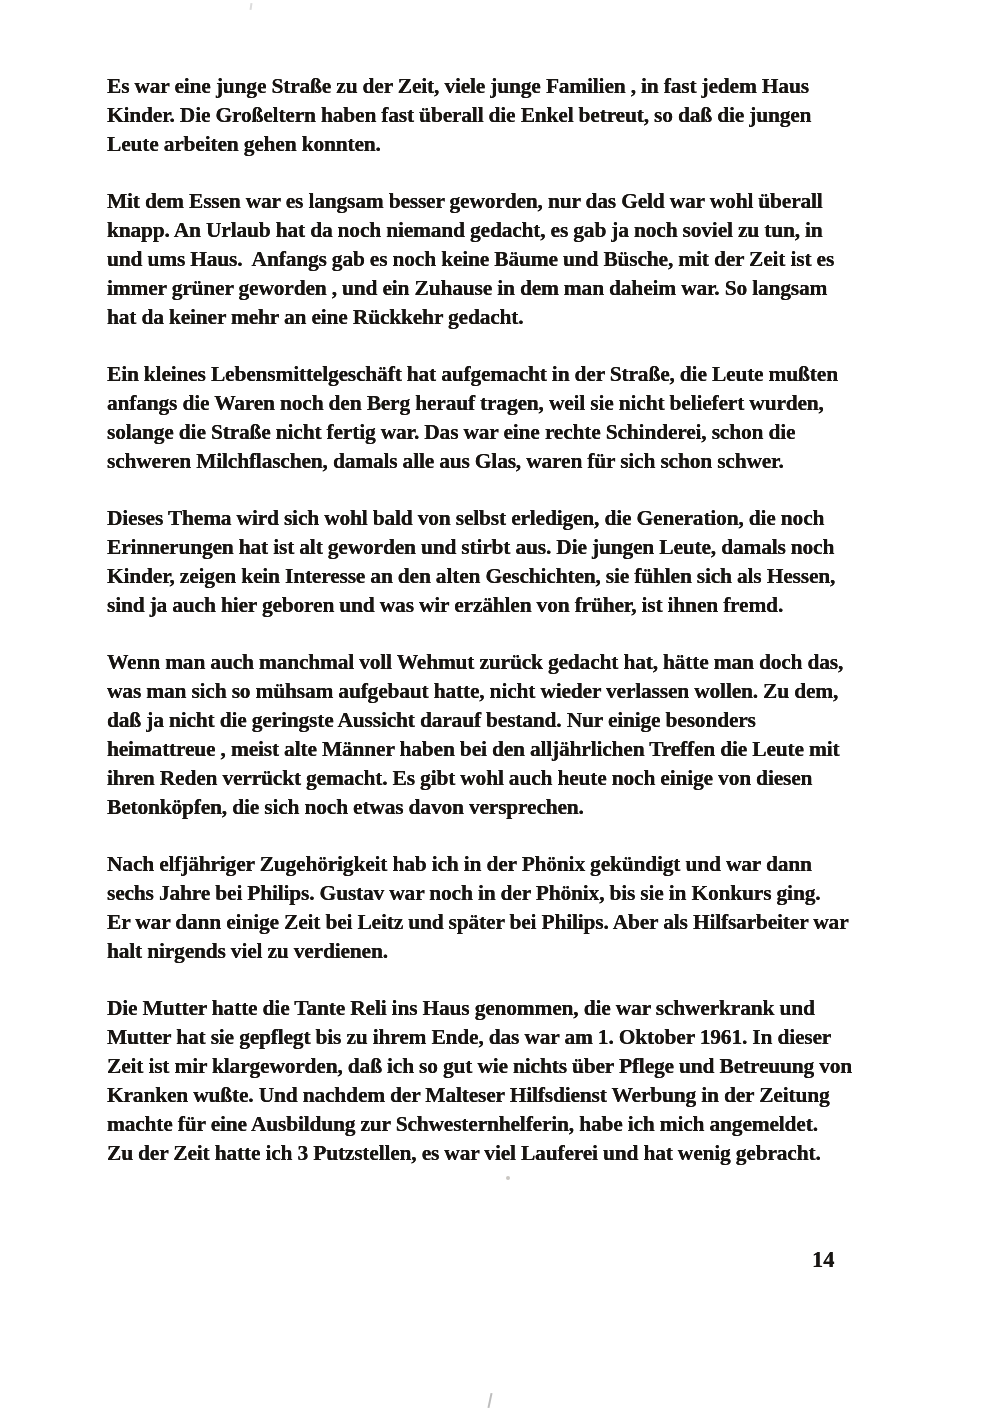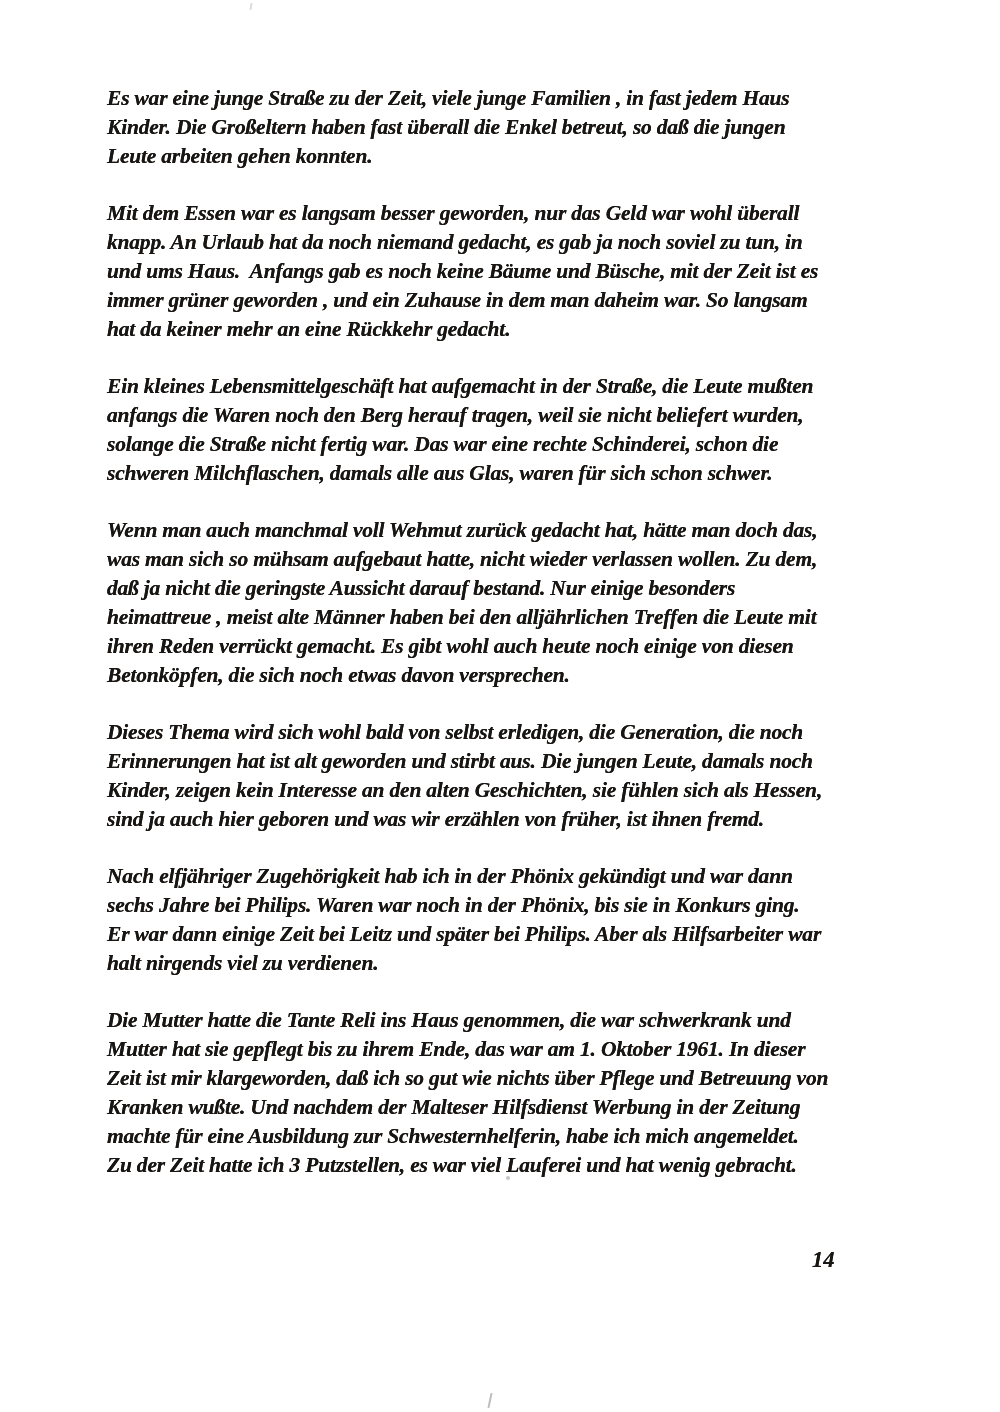--- a/index.html
+++ b/index.html
@@ -16,37 +16,35 @@
     overflow: hidden;
     font-family: "Liberation Serif", "DejaVu Serif", serif;
   }
   .text-block {
     position: absolute;
     left: 107px;
     top: 72px;
     width: 868px;
   }
   .para {
-    margin: 12px 0 28px 0;
+    margin: 0 0 28px 0;
     font-weight: bold;
-    font-style: italic;
     font-size: 21.5px;
     line-height: 29px;
     letter-spacing: -0.2px;
     color: var(--text-color, #181512);
     white-space: pre-wrap;
     
     text-shadow: 0 0 0.5px currentColor;
   }
   .page-number {
     position: absolute;
     left: 812px;
     top: 1245px;
     font-weight: bold;
-    font-style: italic;
     font-size: 22.5px;
     line-height: 29px;
     color: var(--text-color, #181512);
     text-shadow: 0 0 0.5px currentColor;
   }
   
   .artifact {
     position: absolute;
     background: #c9c6c2;
   }
@@ -76,32 +74,32 @@
 Leute arbeiten gehen konnten.</p>
     <p class="para">Mit dem Essen war es langsam besser geworden, nur das Geld war wohl überall
 knapp. An Urlaub hat da noch niemand gedacht, es gab ja noch soviel zu tun, in
 und ums Haus.  Anfangs gab es noch keine Bäume und Büsche, mit der Zeit ist es
 immer grüner geworden , und ein Zuhause in dem man daheim war. So langsam
 hat da keiner mehr an eine Rückkehr gedacht.</p>
     <p class="para">Ein kleines Lebensmittelgeschäft hat aufgemacht in der Straße, die Leute mußten
 anfangs die Waren noch den Berg herauf tragen, weil sie nicht beliefert wurden,
 solange die Straße nicht fertig war. Das war eine rechte Schinderei, schon die
 schweren Milchflaschen, damals alle aus Glas, waren für sich schon schwer.</p>
+    <p class="para">Dieses Thema wird sich wohl bald von selbst erledigen, die Generation, die noch
+Erinnerungen hat ist alt geworden und stirbt aus. Die jungen Leute, damals noch
+Kinder, zeigen kein Interesse an den alten Geschichten, sie fühlen sich als Hessen,
+sind ja auch hier geboren und was wir erzählen von früher, ist ihnen fremd.</p>
     <p class="para">Wenn man auch manchmal voll Wehmut zurück gedacht hat, hätte man doch das,
 was man sich so mühsam aufgebaut hatte, nicht wieder verlassen wollen. Zu dem,
 daß ja nicht die geringste Aussicht darauf bestand. Nur einige besonders
 heimattreue , meist alte Männer haben bei den alljährlichen Treffen die Leute mit
 ihren Reden verrückt gemacht. Es gibt wohl auch heute noch einige von diesen
 Betonköpfen, die sich noch etwas davon versprechen.</p>
-    <p class="para">Dieses Thema wird sich wohl bald von selbst erledigen, die Generation, die noch
-Erinnerungen hat ist alt geworden und stirbt aus. Die jungen Leute, damals noch
-Kinder, zeigen kein Interesse an den alten Geschichten, sie fühlen sich als Hessen,
-sind ja auch hier geboren und was wir erzählen von früher, ist ihnen fremd.</p>
     <p class="para">Nach elfjähriger Zugehörigkeit hab ich in der Phönix gekündigt und war dann
-sechs Jahre bei Philips. Waren war noch in der Phönix, bis sie in Konkurs ging.
+sechs Jahre bei Philips. Gustav war noch in der Phönix, bis sie in Konkurs ging.
 Er war dann einige Zeit bei Leitz und später bei Philips. Aber als Hilfsarbeiter war
 halt nirgends viel zu verdienen.</p>
     <p class="para">Die Mutter hatte die Tante Reli ins Haus genommen, die war schwerkrank und
 Mutter hat sie gepflegt bis zu ihrem Ende, das war am 1. Oktober 1961. In dieser
 Zeit ist mir klargeworden, daß ich so gut wie nichts über Pflege und Betreuung von
 Kranken wußte. Und nachdem der Malteser Hilfsdienst Werbung in der Zeitung
 machte für eine Ausbildung zur Schwesternhelferin, habe ich mich angemeldet.
 Zu der Zeit hatte ich 3 Putzstellen, es war viel Lauferei und hat wenig gebracht.</p>
   </div>
 

